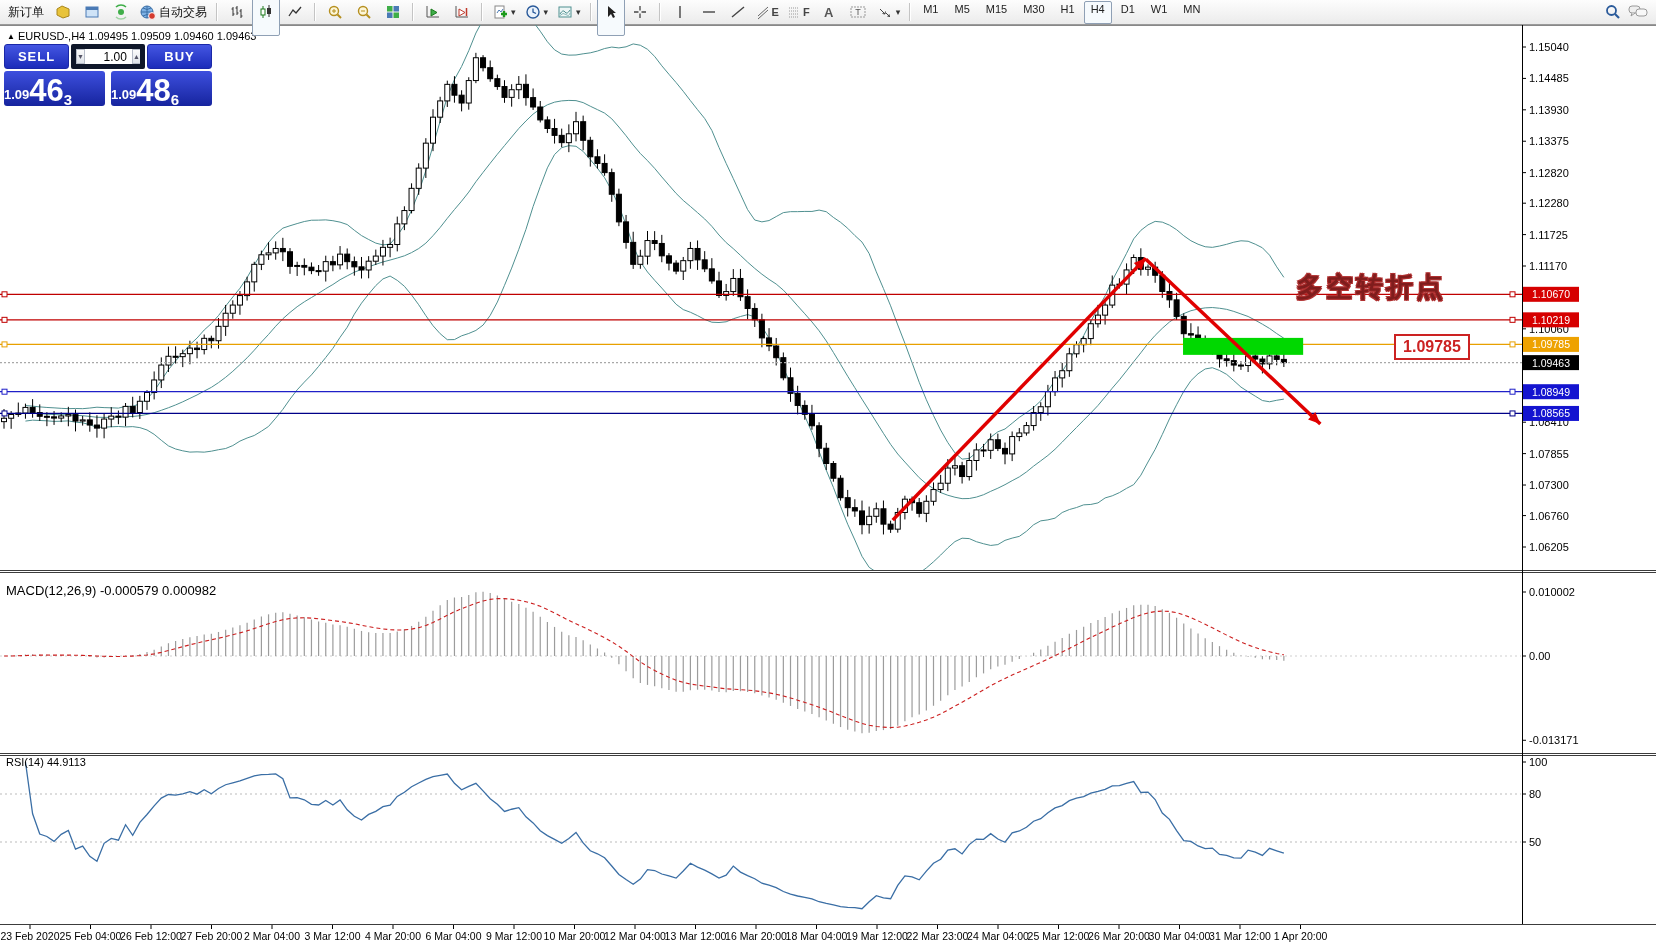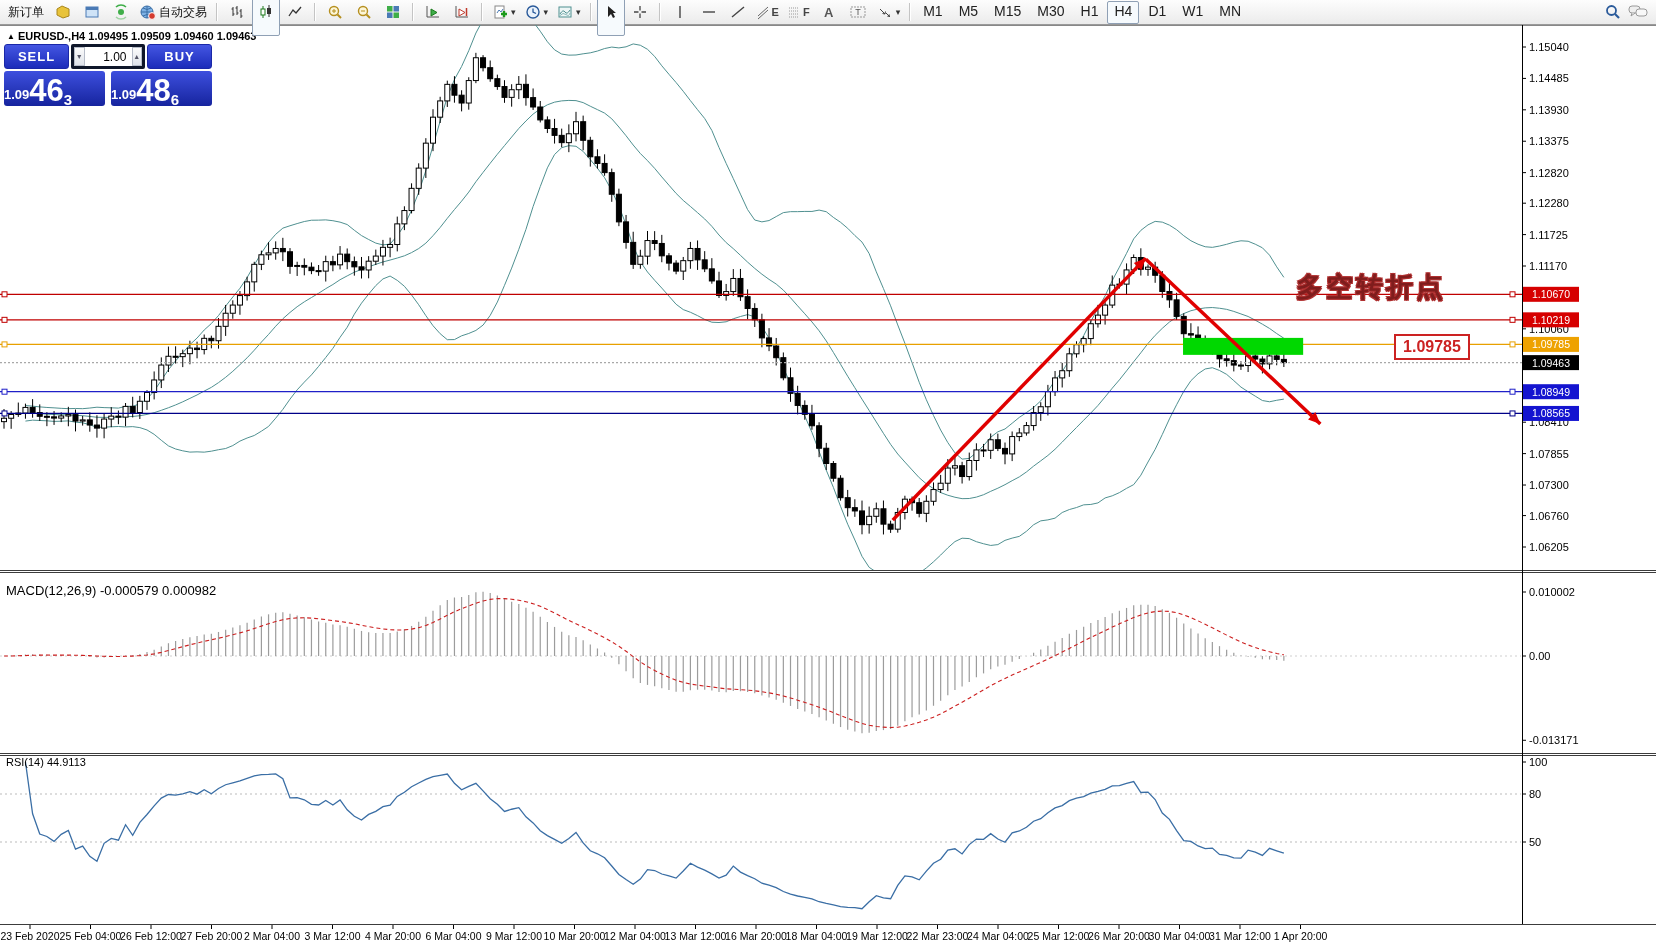--- a/index.html
+++ b/index.html
@@ -6,38 +6,38 @@
     font-family:"Liberation Sans",sans-serif;background:#fff;}
   
   .toolbar{position:absolute;top:0;left:0;width:1656px;height:25px;box-sizing:border-box;
     background:linear-gradient(#fdfdfd,#ebebeb);border-bottom:1px solid #9a9a9a;
     display:flex;align-items:center;padding:0 4px;gap:1px;z-index:50;}
   .tb-btn{height:21px;min-width:20px;display:flex;align-items:center;justify-content:center;gap:3px;
     padding:12px 3px;border:1px solid transparent;border-radius:2px;font-size:12px;color:#111;cursor:default;}
   .tb-btn.active{border-color:#8fa0b5;background:#f6fafd;}
   .tb-sep{width:1px;height:18px;background:#c4c4c4;border-right:1px solid #fff;margin:0 4px;}
   .tb-caret{font-size:9px;color:#333;line-height:1;}
-  .tf-btn{height:19px;padding:1px 6px;font-size:14px;color:#222;border:1px solid transparent;border-radius:2px;}
+  .tf-btn{height:19px;padding:1px 6px;font-size:11px;color:#222;border:1px solid transparent;border-radius:2px;}
   .tf-btn.active{border-color:#8fa0b5;background:#f6fafd;}
   .tb-right{margin-left:auto;display:flex;align-items:center;gap:6px;padding-right:4px;}
   .ic{display:inline-block;}
   .tool-letter{font-size:11px;font-weight:bold;color:#444;}
   
   .chart-window{position:absolute;top:25px;left:0;width:1656px;height:919px;background:#fff;}
   #cv{position:absolute;top:0;left:0;}
-  .chart-title{position:absolute;top:5px;left:7px;font-size:11px;font-weight:bold;color:#000;z-index:5;}
+  .chart-title{position:absolute;top:5px;left:7px;font-size:11px;font-weight:normal;color:#000;z-index:5;}
   .chart-title .tri{font-size:8px;vertical-align:1px;}
   .macd-label{position:absolute;top:558px;left:6px;font-size:13px;color:#000;z-index:5;}
   .rsi-label{position:absolute;top:731px;left:6px;font-size:11px;color:#000;z-index:5;}
   
   .trade-panel{position:absolute;top:19px;left:4px;width:208px;height:62px;z-index:10;font-weight:bold;}
   .tp-row{position:absolute;top:0;left:0;width:208px;height:25px;display:flex;gap:2px;border-radius:11px;}
   .tp-btn{flex:0 0 63px;background:linear-gradient(#4456e2,#1c2cba);color:#fff;font-size:13px;
     display:flex;align-items:center;justify-content:center;border-radius:3px;border:1px solid #1a28a8;letter-spacing:1px;}
-  .tp-spin{flex:1;display:flex;background:#fff;border:3px solid #0f172a;border-radius:2px;overflow:hidden;}
+  .tp-spin{flex:1;display:flex;background:#fff;border:5px solid #0f172a;border-radius:2px;overflow:hidden;}
   .tp-spin-btn{width:17px;background:linear-gradient(#fbfbfb,#dfe3ea);border:1px solid #b6bcc8;font-size:7px;
     color:#556;display:flex;align-items:center;justify-content:center;}
   .tp-vol{flex:1;border:none;outline:none;font-size:12px;text-align:right;padding-right:5px;width:40px;
     font-family:"Liberation Sans",sans-serif;}
   .tp-price{position:absolute;top:27px;height:35px;width:101px;background:linear-gradient(#3d4fde,#16249e);
     color:#fff;border-radius:3px;display:flex;align-items:flex-end;justify-content:flex-start;padding-bottom:1px;box-sizing:border-box;}
   .tp-price.sell{left:0;}
   .tp-price.buy{left:107px;}
   .px-small{font-size:13px;line-height:1;margin-bottom:4px;}
   .px-big{font-size:31px;line-height:0.95;}

